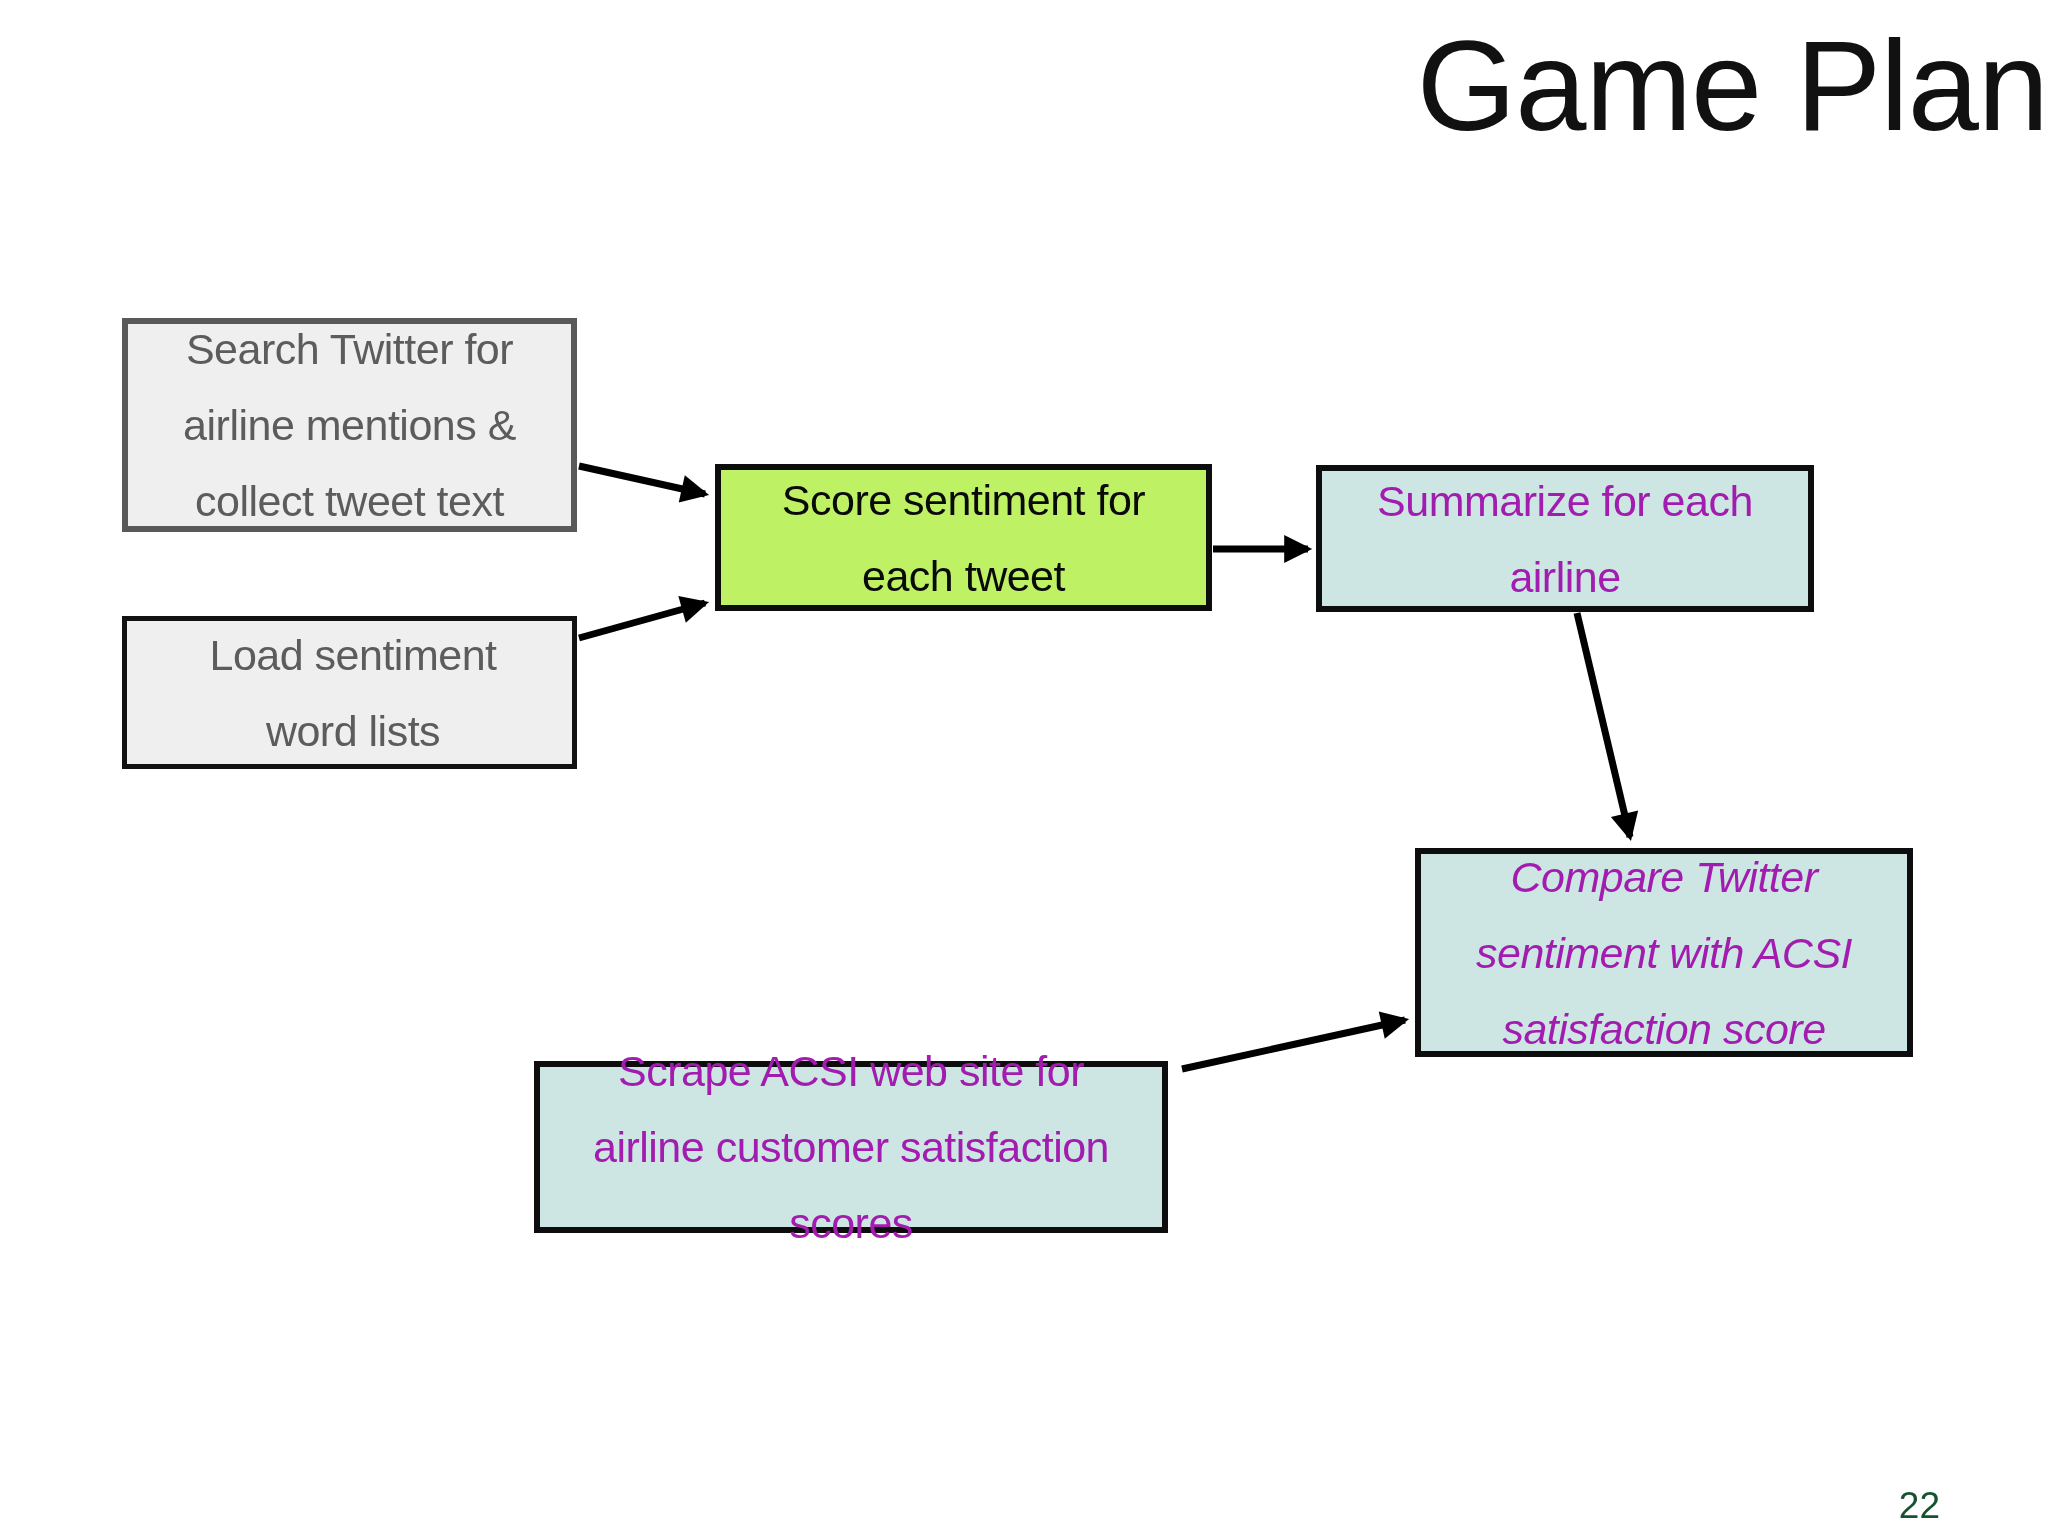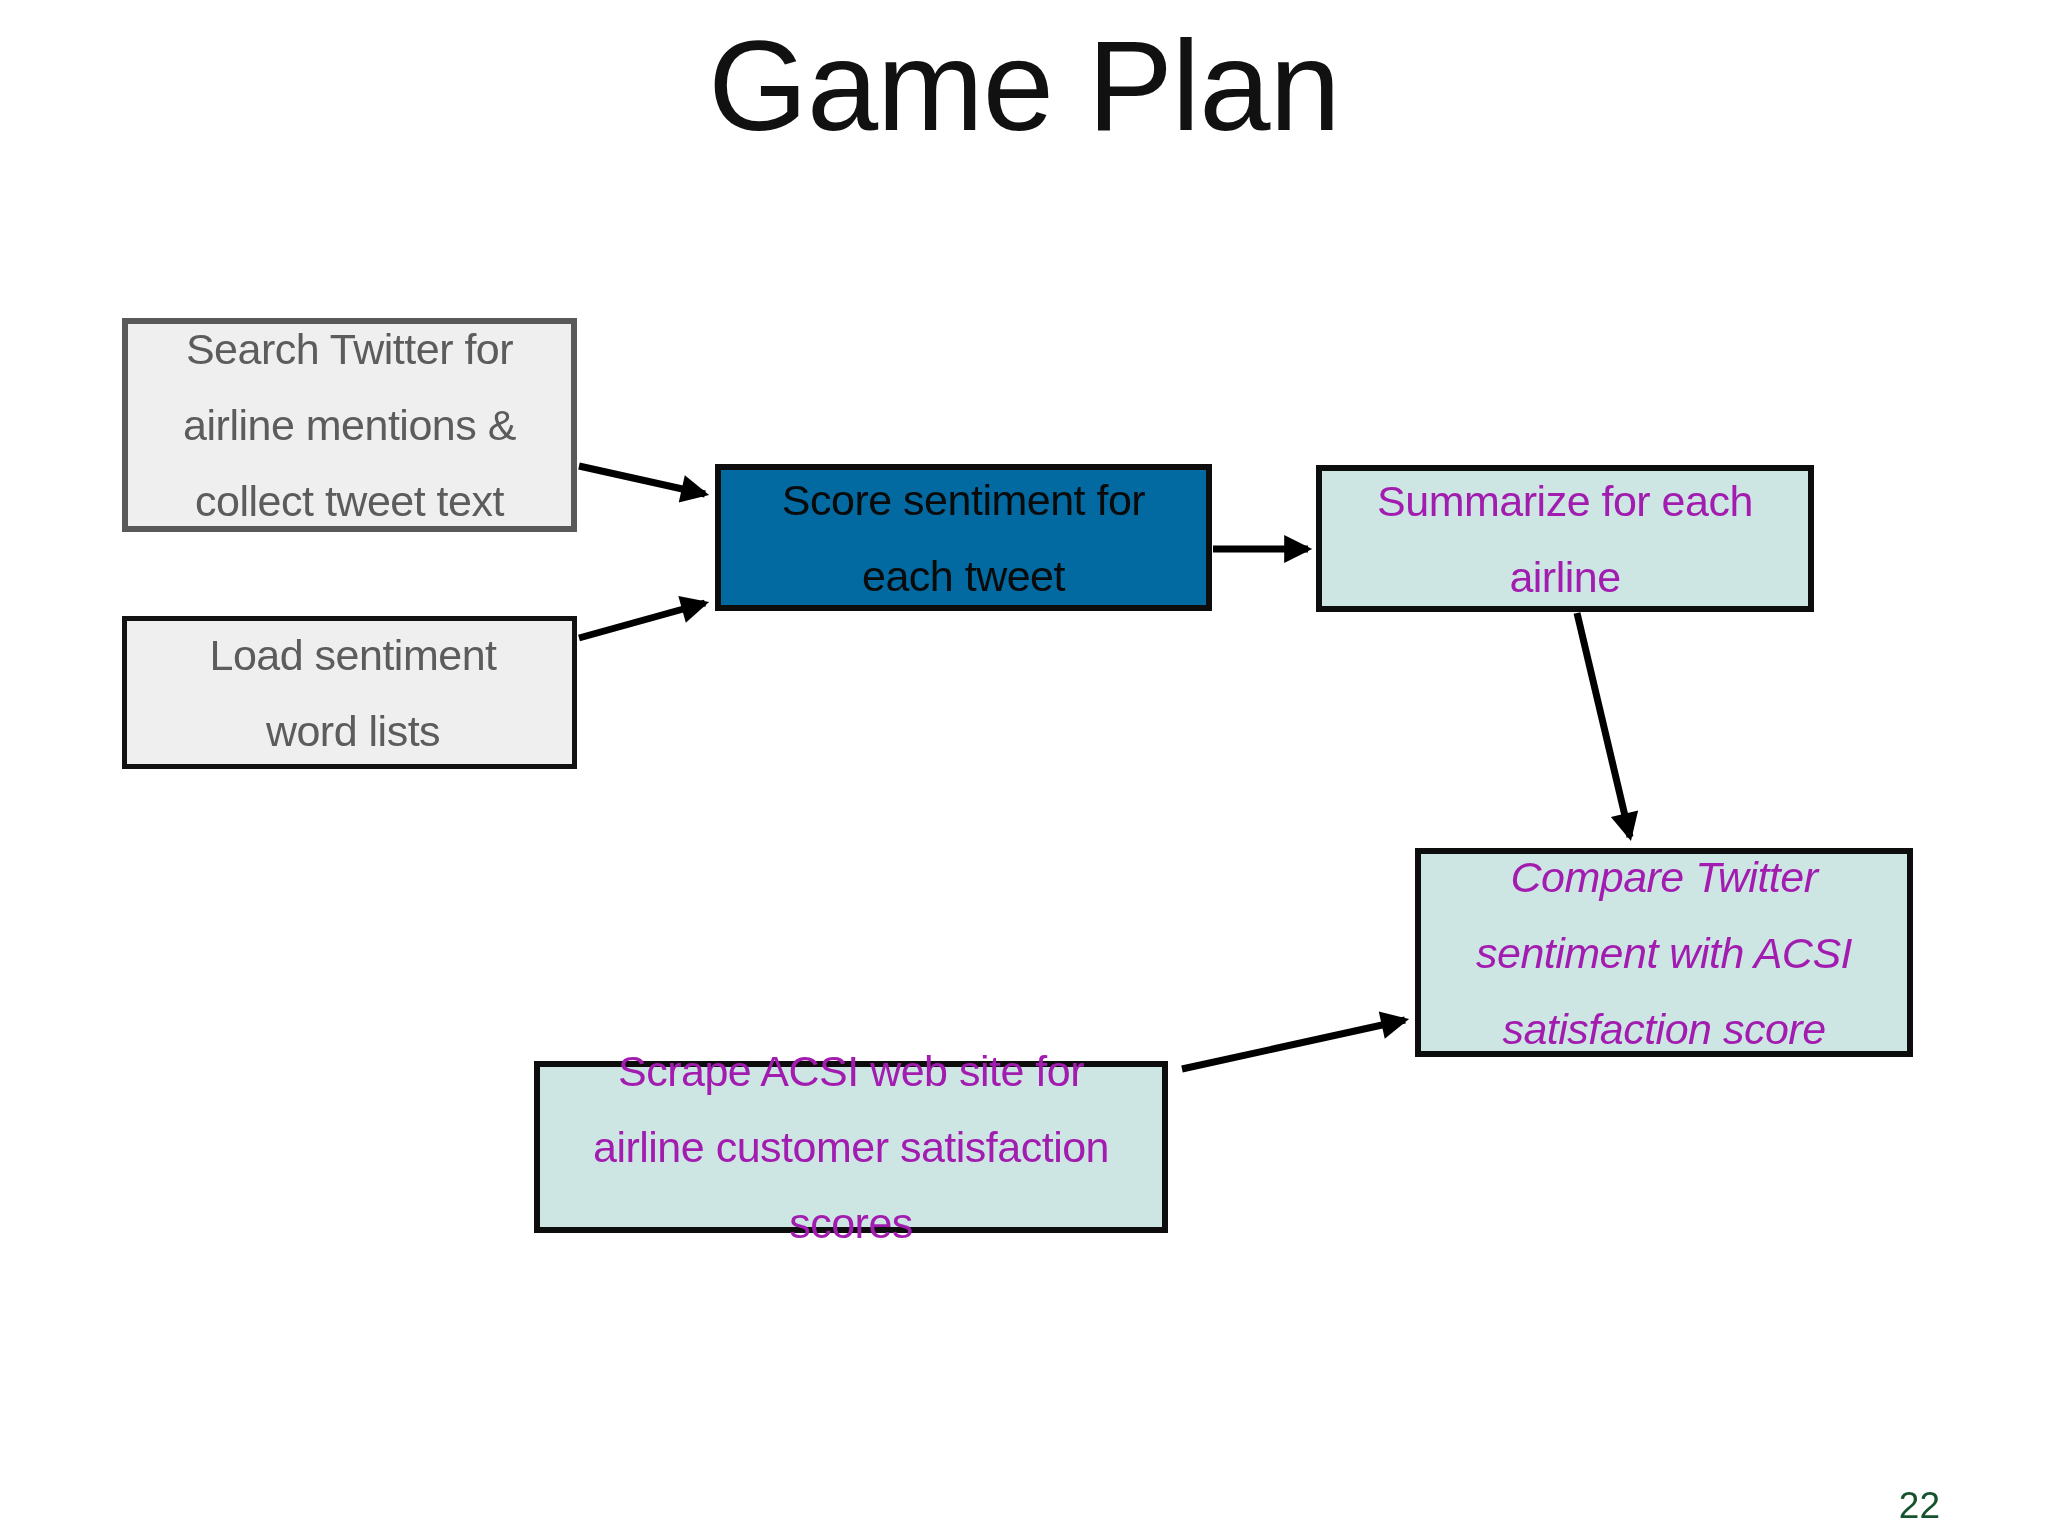--- a/index.html
+++ b/index.html
@@ -6,21 +6,21 @@
   body{
     width:2048px;height:1536px;
     background:#ffffff;
     position:relative;
     overflow:hidden;
     font-family:"Liberation Sans",sans-serif;
   }
   .slide-title{
     position:absolute;
     left:0;right:0;top:22px;
-    text-align:center;
+    text-align:right;
     font-size:128px;
     line-height:1.0;
     font-weight:400;
     color:#111111;
     letter-spacing:-1px;
   }
   .node{
     position:absolute;
     display:flex;
     align-items:center;
@@ -36,21 +36,21 @@
     background:#EFEFEF;
     border:6px solid #595959;
     color:#5C5C5C;
   }
   .node-gray-blackborder{
     background:#EFEFEF;
     border:5px solid #121212;
     color:#5C5C5C;
   }
   .node-yellow{
-    background:#0369a1;
+    background:#bef264;
     border:6px solid #0D0D0D;
     color:#0A0A0A;
   }
   .node-blue{
     background:#CDE6E4;
     border:6px solid #0D0D0D;
     color:#a21caf;
   }
   #node-search-twitter { left:122px;  top:318px;  width:455px; height:214px; }
   #node-load-wordlists { left:122px;  top:616px;  width:455px; height:153px;padding-left:7px; }

